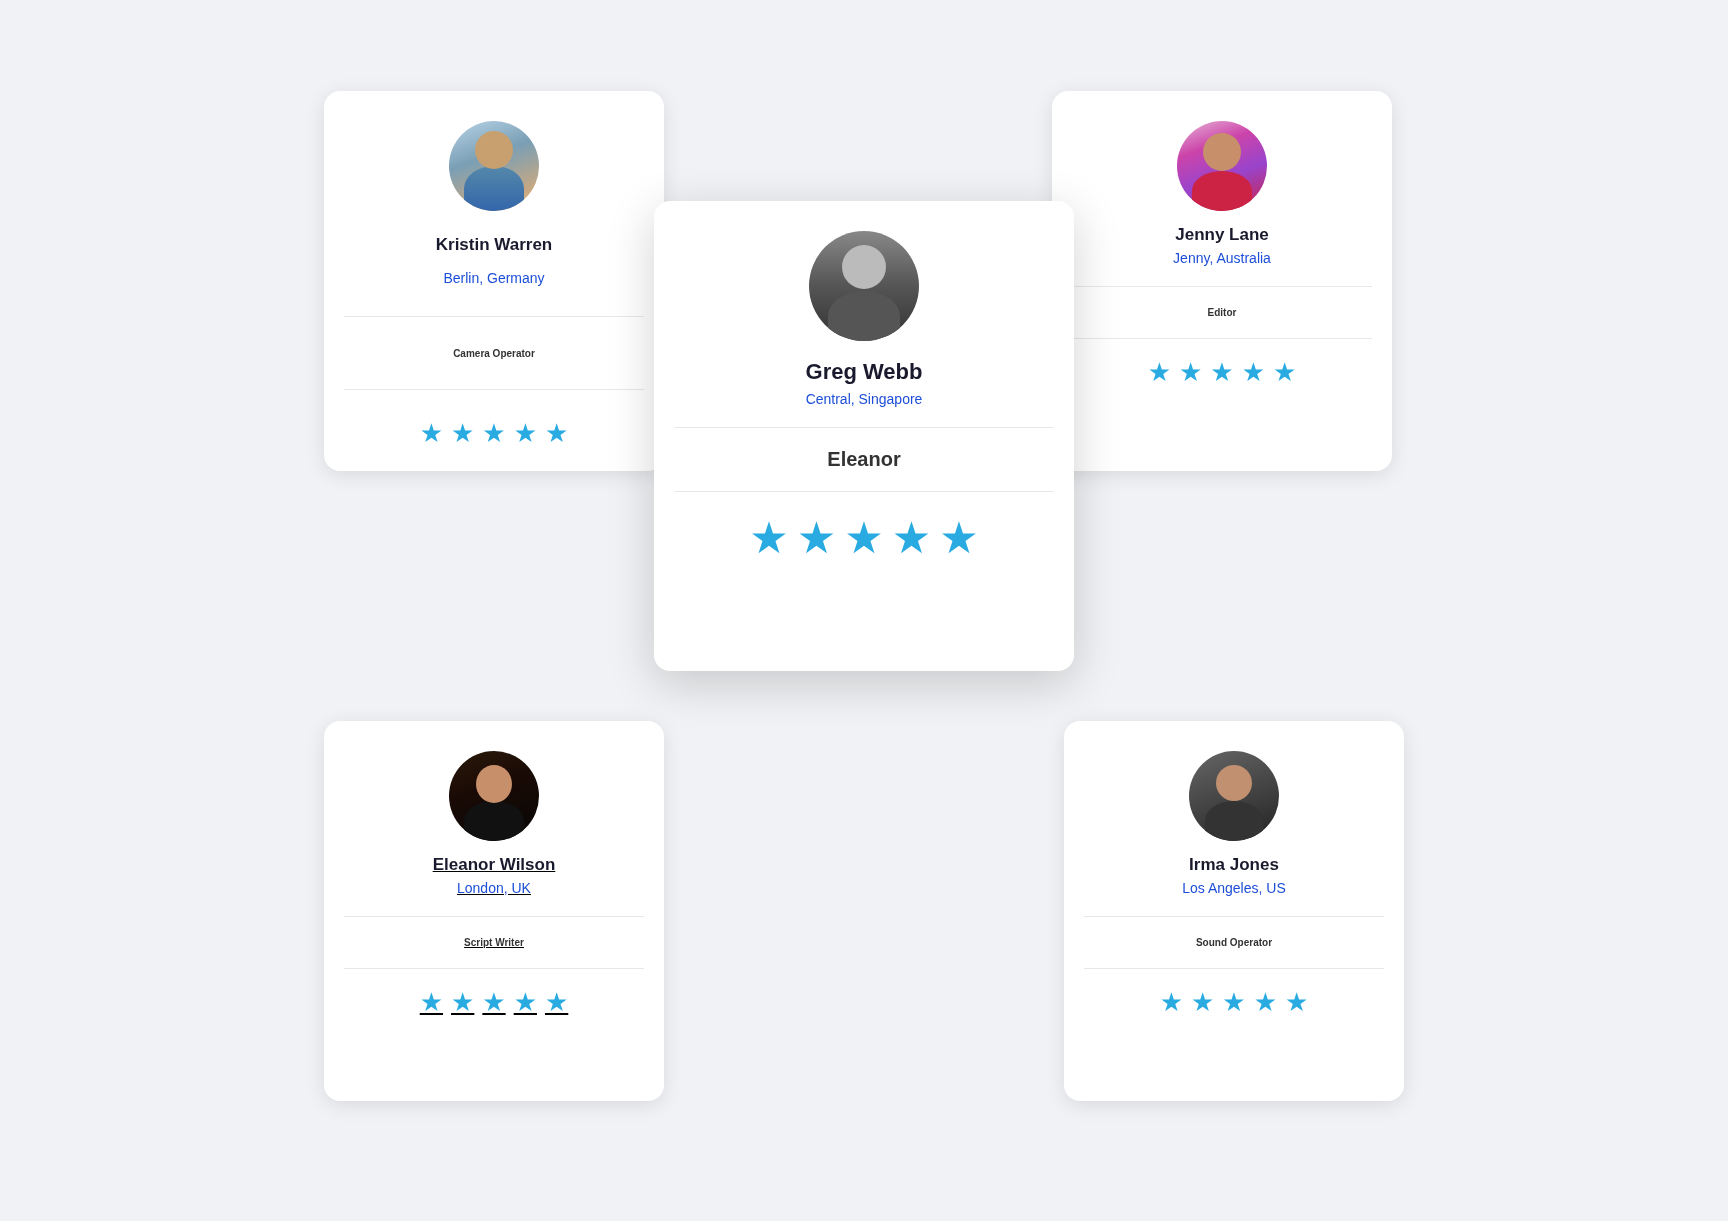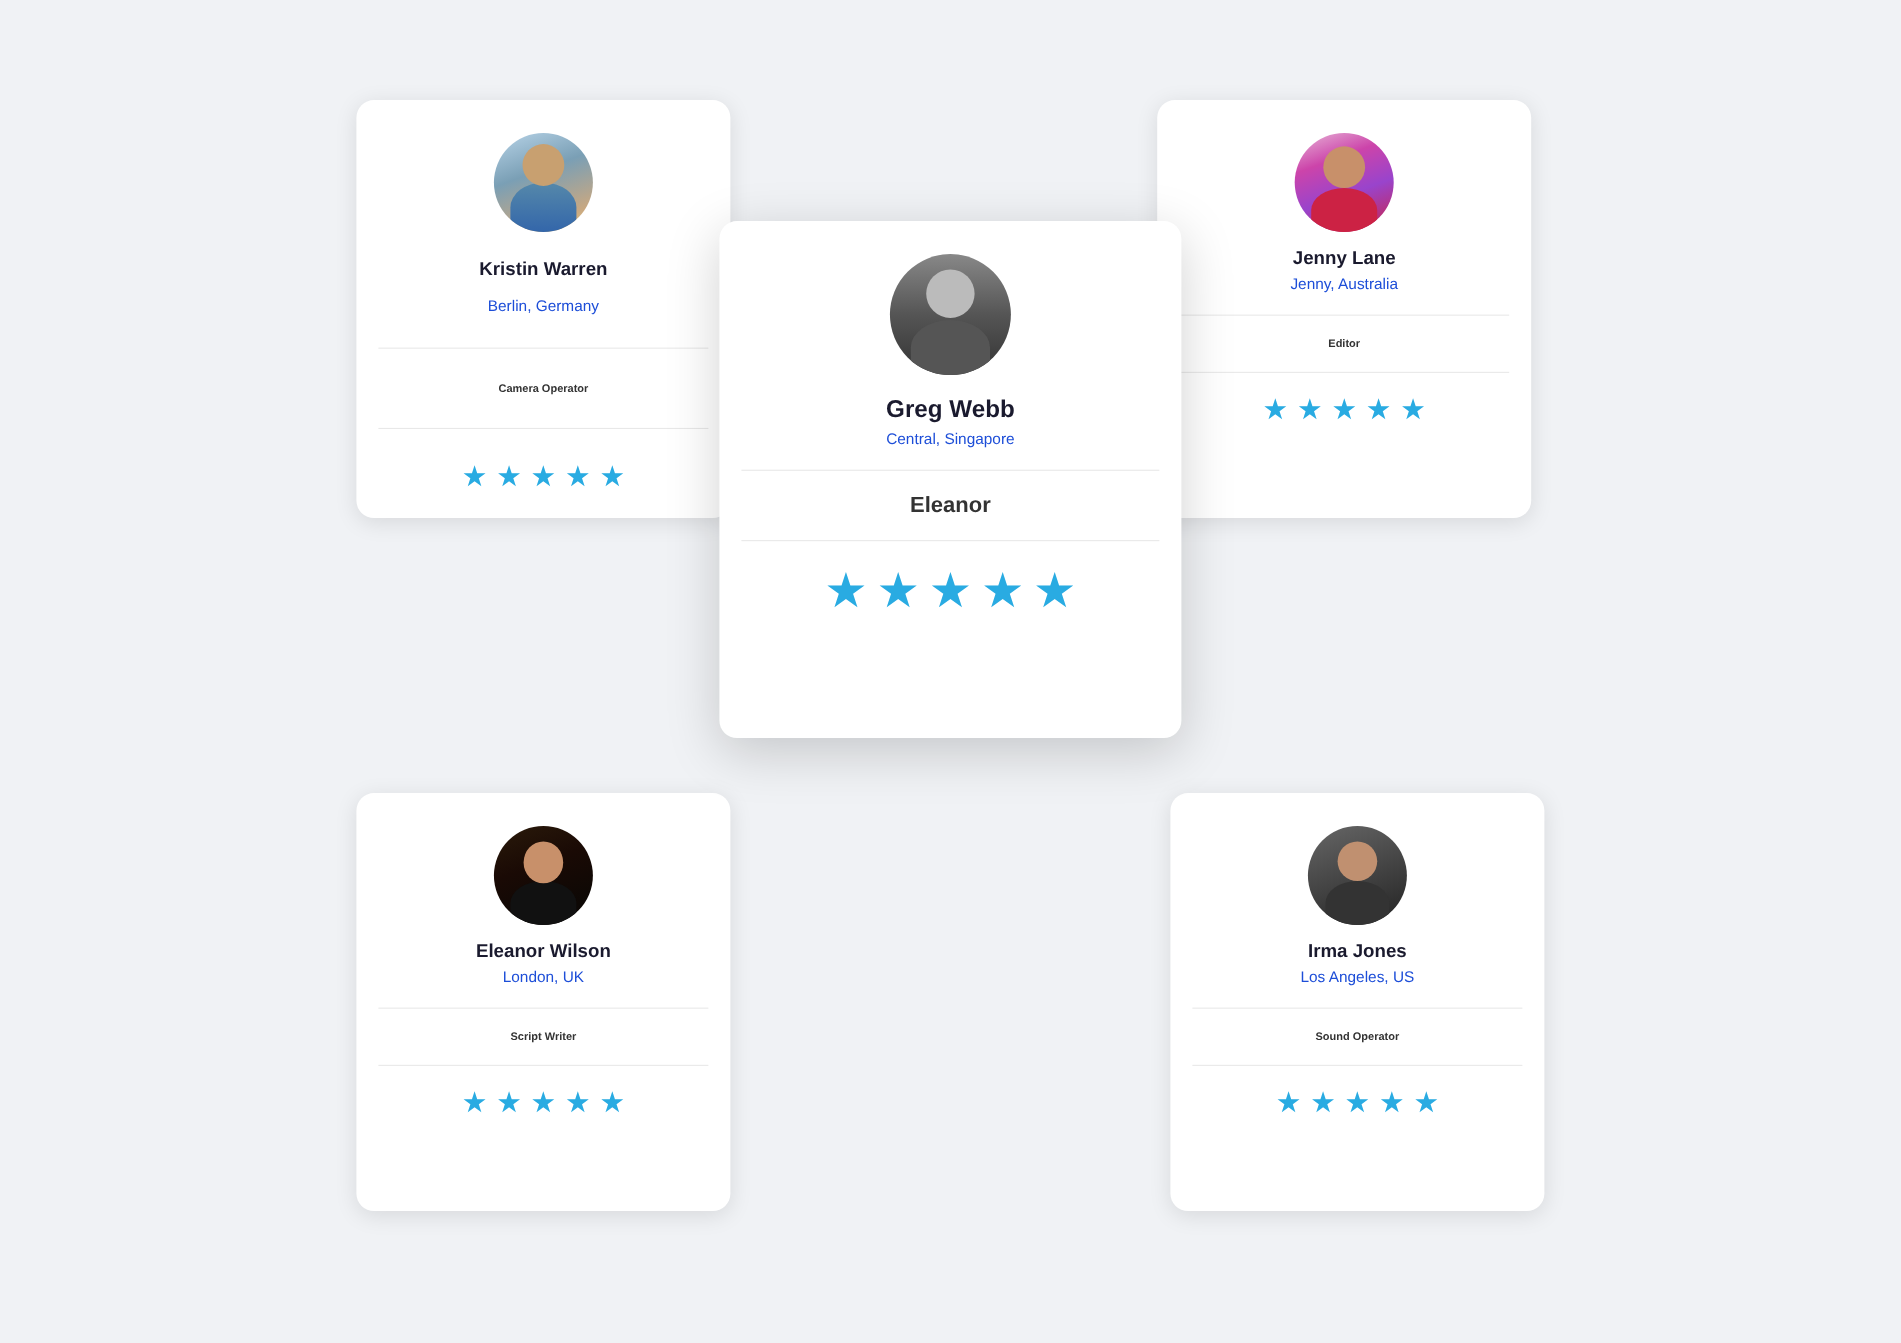--- a/index.html
+++ b/index.html
@@ -257,20 +257,21 @@
 
     .card-center {
       top: 140px;
       left: 50%;
       transform: translateX(-50%);
     }
 
     .card-bottom-left {
       bottom: 60px;
       left: 60px;
+      text-decoration: underline;
     }
 
     .card-bottom-right {
       bottom: 60px;
       right: 60px;
     }
   </style>
 </head>
 <body>
 

